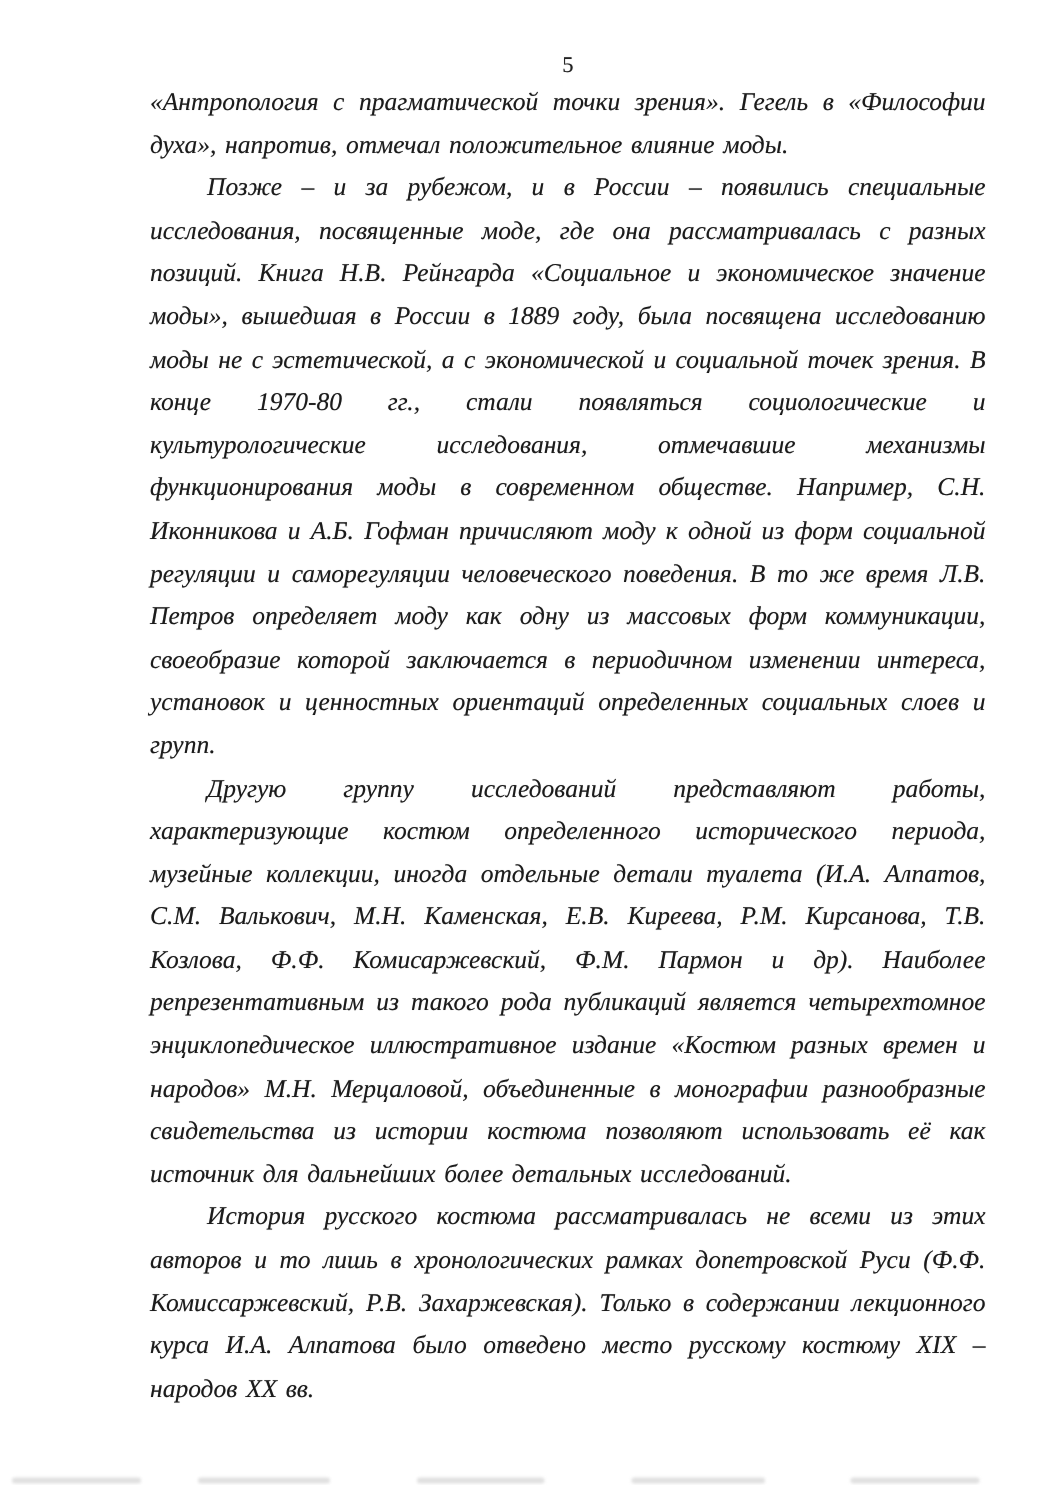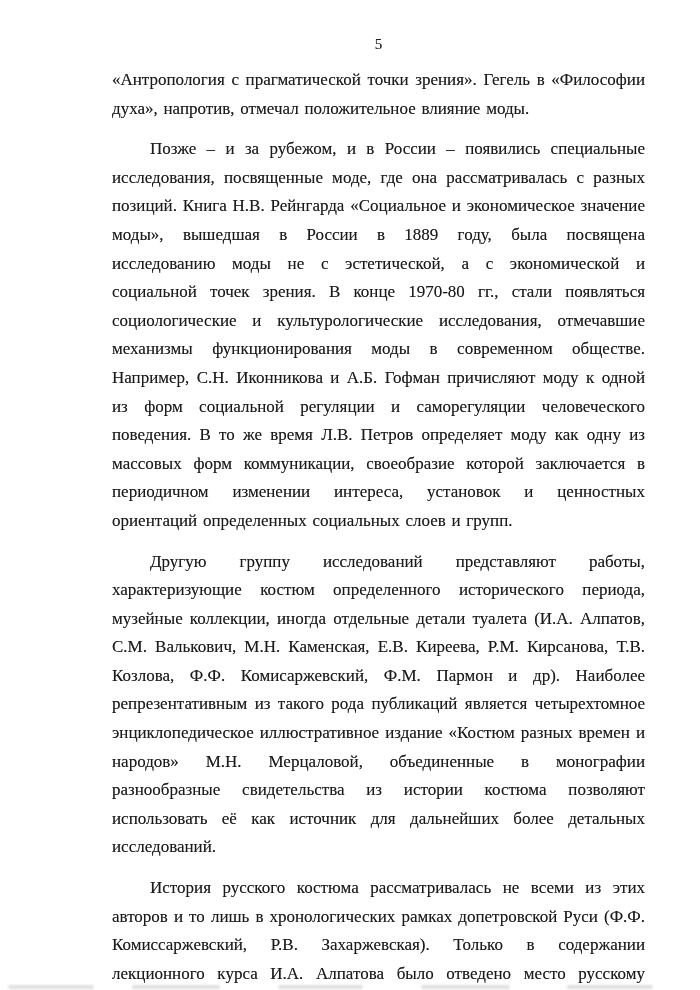--- a/index.html
+++ b/index.html
@@ -31,23 +31,24 @@
     top: 54px;
     left: 100px;
     width: 557px;
     font-size: 17px;
     line-height: 28.6px;
     text-align: justify;
     color: #1b1b1b;
     text-shadow: 0 0 0.5px rgba(0,0,0,0.45);
   }
   .text-block p {
-    margin: 12px;
+    margin: 0;
     padding: 0;
     word-spacing: 1.5px;
+    font-style: italic;
   }
   .text-block p.indent {
     text-indent: 38px;
   }
   
   .scan-artifacts {
     position: absolute;
     left: 0;
     bottom: 0;
     width: 700px;
@@ -71,21 +72,21 @@
 <body>
 
 <div class="page">
 
   <div class="page-number">5</div>
 
   <div class="text-block">
     <p>«Антропология с прагматической точки зрения». Гегель в «Философии духа», напротив, отмечал положительное влияние моды.</p>
     <p class="indent">Позже – и за рубежом, и в России – появились специальные исследования, посвященные моде, где она рассматривалась с разных позиций. Книга Н.В. Рейнгарда «Социальное и экономическое значение моды», вышедшая в России в 1889 году, была посвящена исследованию моды не с эстетической, а с экономической и социальной точек зрения. В конце 1970-80 гг., стали появляться социологические и культурологические исследования, отмечавшие механизмы функционирования моды в современном обществе. Например, С.Н. Иконникова и А.Б. Гофман причисляют моду к одной из форм социальной регуляции и саморегуляции человеческого поведения. В то же время Л.В. Петров определяет моду как одну из массовых форм коммуникации, своеобразие которой заключается в периодичном изменении интереса, установок и ценностных ориентаций определенных социальных слоев и групп.</p>
     <p class="indent">Другую группу исследований представляют работы, характеризующие костюм определенного исторического периода, музейные коллекции, иногда отдельные детали туалета (И.А. Алпатов, С.М. Валькович, М.Н. Каменская, Е.В. Киреева, Р.М. Кирсанова, Т.В. Козлова, Ф.Ф. Комисаржевский, Ф.М. Пармон и др). Наиболее репрезентативным из такого рода публикаций является четырехтомное энциклопедическое иллюстративное издание «Костюм разных времен и народов» М.Н. Мерцаловой, объединенные в монографии разнообразные свидетельства из истории костюма позволяют использовать её как источник для дальнейших более детальных исследований.</p>
-    <p class="indent">История русского костюма рассматривалась не всеми из этих авторов и то лишь в хронологических рамках допетровской Руси (Ф.Ф. Комиссаржевский, Р.В. Захаржевская). Только в содержании лекционного курса И.А. Алпатова было отведено место русскому такого XIX – начала XX вв.</p>
+    <p class="indent">История русского костюма рассматривалась не всеми из этих авторов и то лишь в хронологических рамках допетровской Руси (Ф.Ф. Комиссаржевский, Р.В. Захаржевская). Только в содержании лекционного курса И.А. Алпатова было отведено место русскому костюму XIX – народов XX вв.</p>
   </div>
 
   <div class="scan-artifacts">
     <span class="smudge s1"></span>
     <span class="smudge s2"></span>
     <span class="smudge s3"></span>
     <span class="smudge s4"></span>
     <span class="smudge s5"></span>
   </div>
 

